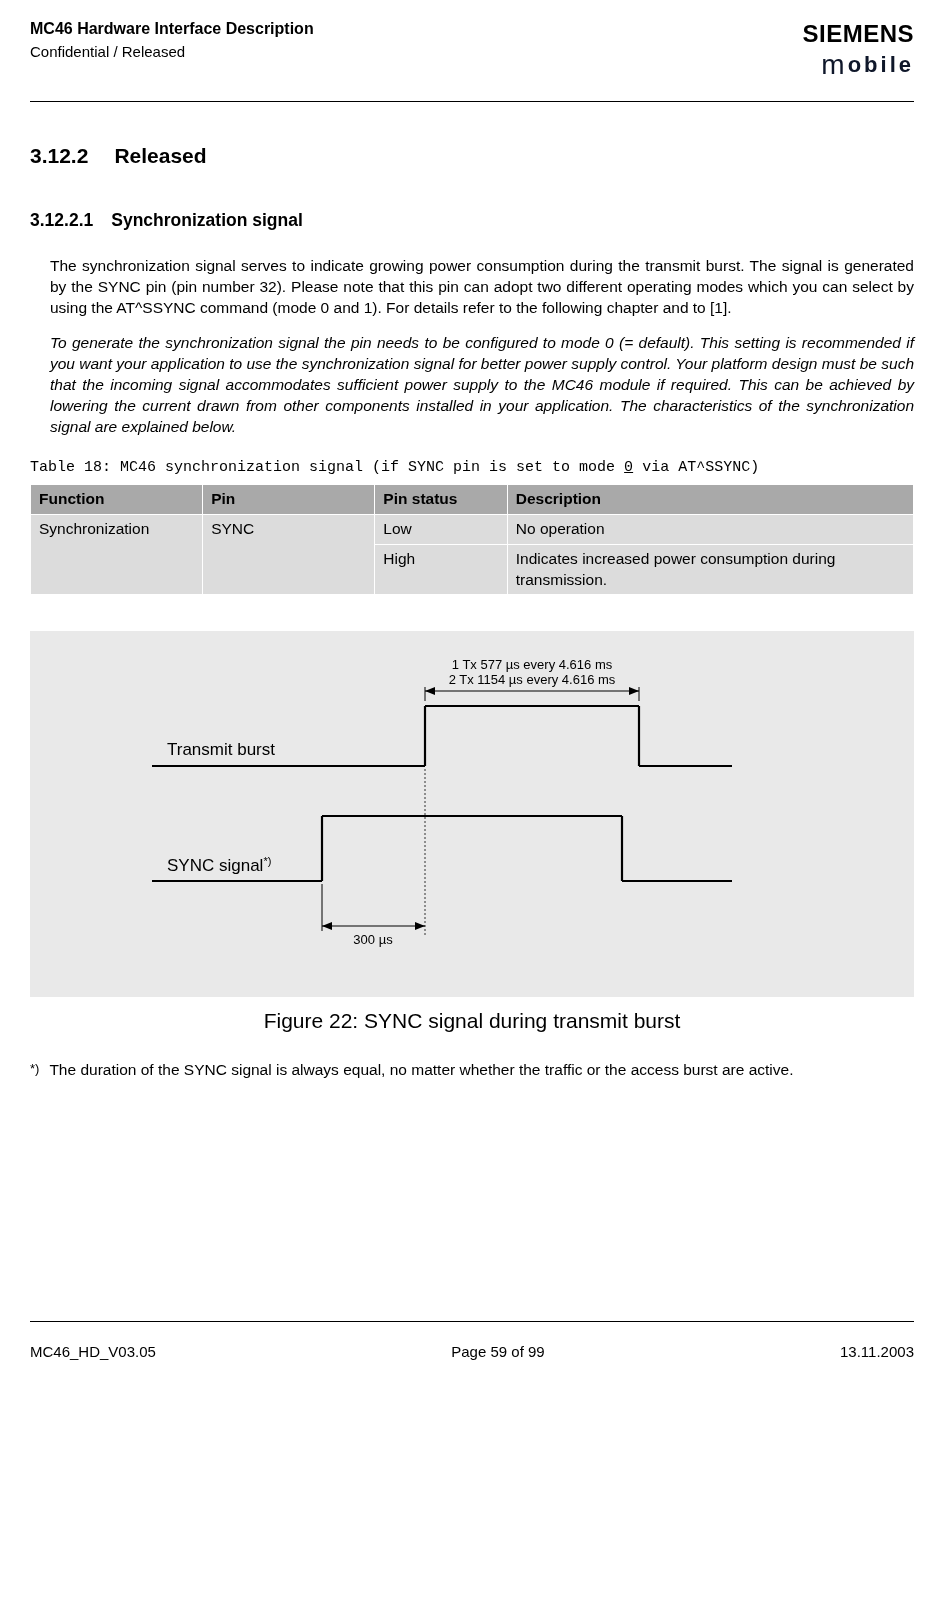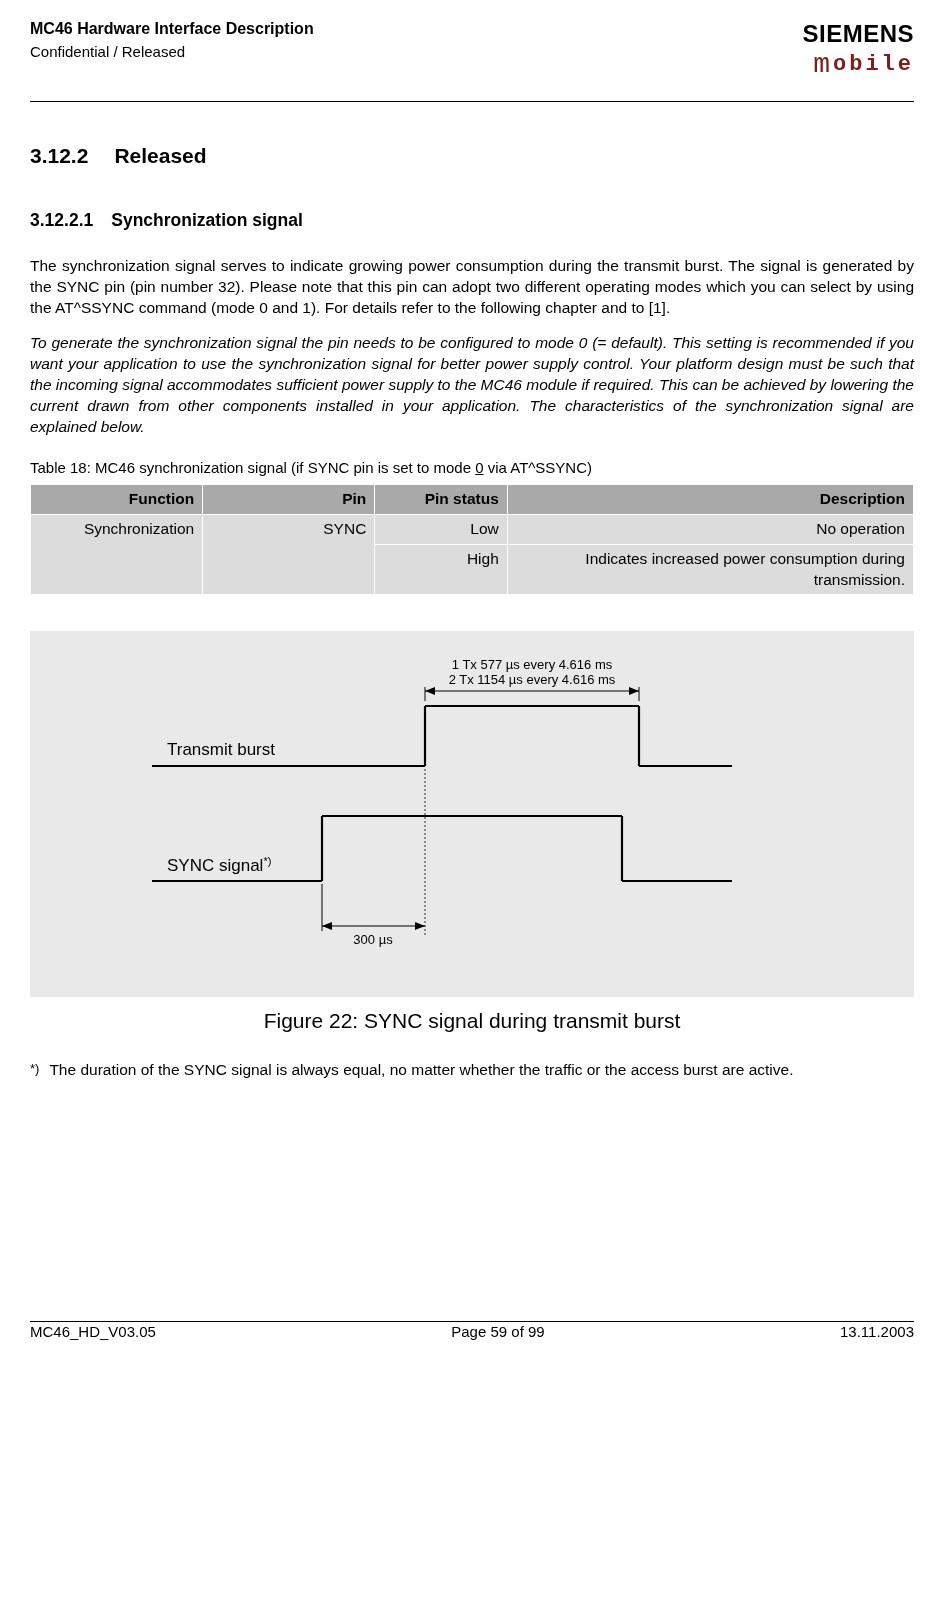--- a/index.html
+++ b/index.html
@@ -26,25 +26,25 @@
   .doc-status { font-size: 15px; margin-top: 2px; }
   .logo-block { text-align: right; }
   .logo-siemens {
     font-family: Arial, sans-serif;
     font-weight: 900;
     font-size: 24px;
     letter-spacing: 0.5px;
     color: #000000;
   }
   .logo-mobile {
-    font-family: Liberation Mono, monospace;
+    font-family: Liberation Sans, sans-serif;
     font-weight: 600;
     font-size: 22px;
     letter-spacing: 3px;
-    color: #7f1d1d;
+    color: #0f172a;
     margin-top: -4px;
   }
   .logo-mobile .m { font-size: 28px; font-weight: 400; vertical-align: -2px; }
 
   h2.section-main {
     font-size: 21px;
     font-weight: bold;
     margin-bottom: 38px;
   }
   .secnum { display: inline-block; margin-right: 26px; }
@@ -52,38 +52,40 @@
   h3.section-sub {
     font-size: 17.5px;
     font-weight: bold;
     margin-bottom: 24px;
   }
   .subsecnum { display: inline-block; margin-right: 18px; }
 
   p.body {
     text-align: justify;
     margin-bottom: 14px;
+    margin-left: 20px;
   }
   p.body.spaced { margin-bottom: 18px; font-style: italic; }
 
   .table-caption {
     margin-top: 20px;
     margin-bottom: 6px;
     font-size: 15px;
+    font-family: Liberation Mono, monospace;
   }
   .underline { text-decoration: underline; }
 
   table.sync {
     width: 100%;
     border-collapse: collapse;
     margin-bottom: 36px;
   }
   table.sync th, table.sync td {
     border: 1.5px solid #fff;
-    text-align: right;
+    text-align: left;
     padding: 4px 8px;
     vertical-align: top;
   }
   table.sync th {
     background: #a9a9a9;
     font-weight: bold;
   }
   table.sync td {
     background: #dcdcdc;
   }
@@ -113,21 +115,21 @@
     text-align: justify;
     margin-bottom: 240px;
   }
   .footnote .marker { flex: 0 0 auto; font-size: 13px; vertical-align: super; }
   .footnote .txt { flex: 1; }
 
   .footer {
     display: flex;
     justify-content: space-between;
     border-top: 1.5px solid #000;
-    padding-top: 0;
+    padding-top: 20px;
     font-size: 15px;
   }
 </style>
 </head>
 <body>
 
 <div class="header">
   <div class="header-left">
     <div class="doc-title">MC46 Hardware Interface Description</div>
     <div class="doc-status">Confidential / Released</div>

